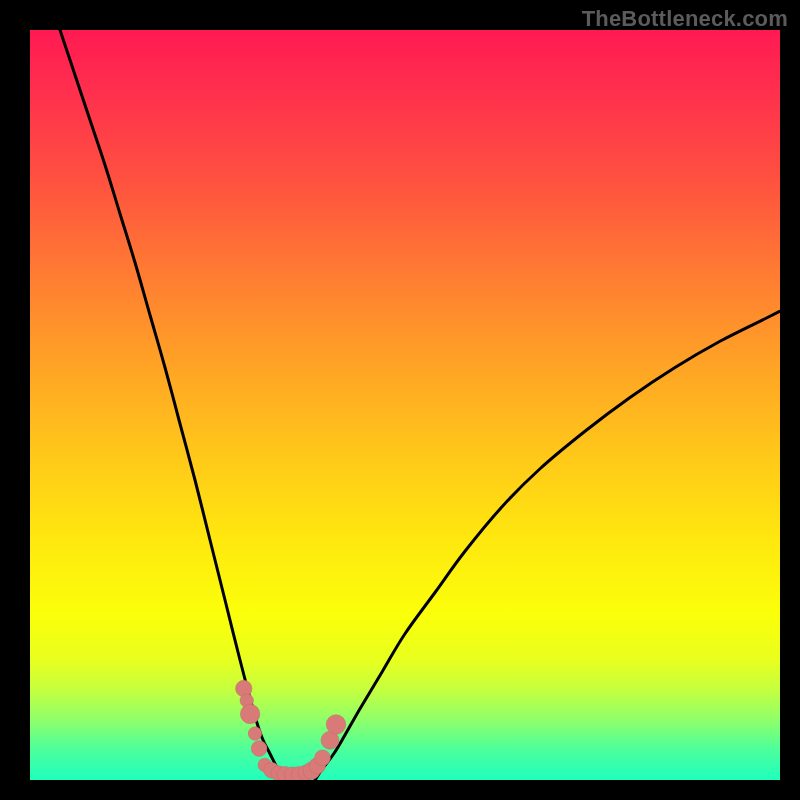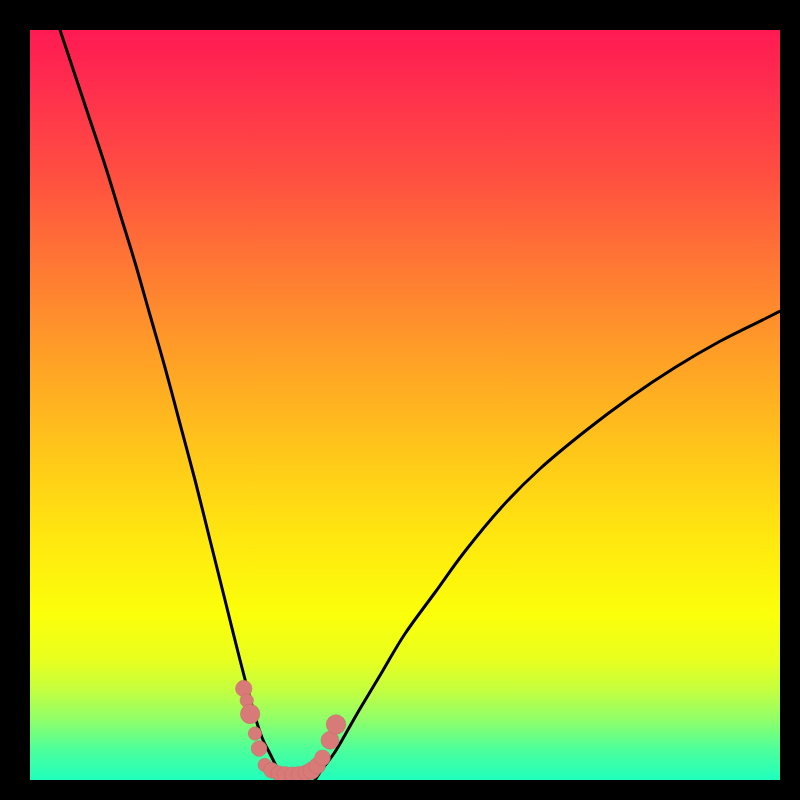--- a/index.html
+++ b/index.html
@@ -56,20 +56,21 @@
   }
   svg.curves {
     position: absolute;
     inset: 0;
   }
 </style>
 </head>
 <body>
 
 <div class="frame">
+  <div class="watermark">TheBottleneck.com</div>
 
   <div class="plot-area">
     <div class="gradient"></div>
     <svg class="curves" viewBox="0 0 750 750" preserveAspectRatio="none">
       <g id="curve-layer">
           <path d="M 30 0 C 32.7 8.1, 39.6 28.8, 45 45 C 50.4 61.2, 54.6 73.8, 60 90 C 65.4 106.2, 69.6 118.125, 75 135 C 80.4 151.875, 84.6 166.2, 90 183.75 C 95.4 201.3, 99.60000000000001 214.275, 105.00000000000001 232.5 C 110.40000000000002 250.725, 114.60000000000001 266.1, 120 285 C 125.39999999999999 303.9, 129.6 317.92499999999995, 135 337.49999999999994 C 140.4 357.07499999999993, 144.6 373.5, 150 393.75 C 155.4 414, 159.6 429.075, 165 450 C 170.4 470.925, 174.6 488.4, 180 510 C 185.4 531.6, 189.6 548.4, 195 570 C 200.4 591.6, 204.60000000000002 609.075, 210.00000000000003 630 C 215.40000000000003 650.925, 220.95000000000002 672.075, 225 686.25 C 229.04999999999998 700.425, 229.8 702, 232.5 708.75 C 235.2 715.5, 237.3 718.35, 240 723.75 C 242.7 729.15, 245.20499999999998 734.025, 247.5 738.75 C 249.79500000000002 743.475, 251.80500000000004 747.975, 252.75000000000003 750" fill="none" stroke="#000000" stroke-width="3" stroke-linecap="round"></path>
           <path d="M 285 750 C 286.35 747.975, 289.125 743.475, 292.5 738.75 C 295.875 734.025, 299.7 729.825, 303.75 723.75 C 307.8 717.675, 310.275 713.1, 315 705 C 319.725 696.9, 323.25 690.225, 330 678.75 C 336.75 667.275, 344.4 654.75, 352.5 641.25 C 360.6 627.75, 365.55 617.925, 375 603.75 C 384.45 589.575, 394.2 577.35, 405 562.5 C 415.8 547.65, 422.84999999999997 536.775, 434.99999999999994 521.25 C 447.1499999999999 505.725, 459 491.1, 472.5 476.25 C 486 461.4, 495.15000000000003 452.25, 510.00000000000006 438.75 C 524.85 425.25, 538.8 414.075, 555 401.25 C 571.2 388.425, 583.8 378.975, 600 367.5 C 616.2 356.025, 628.8 347.62499999999994, 645 337.49999999999994 C 661.2 327.37499999999994, 673.8 320.025, 690 311.25 C 706.2 302.475, 724.2 294.15, 735 288.75 C 745.8 283.35, 747.3 282.6, 750 281.25" fill="none" stroke="#000000" stroke-width="3" stroke-linecap="round"></path>
         </g>
       <g id="marker-layer">
           <circle cx="213.74999999999997" cy="658.5" r="8.25" fill="#d77a78" stroke="#c86b69" stroke-width="0.5"></circle>

